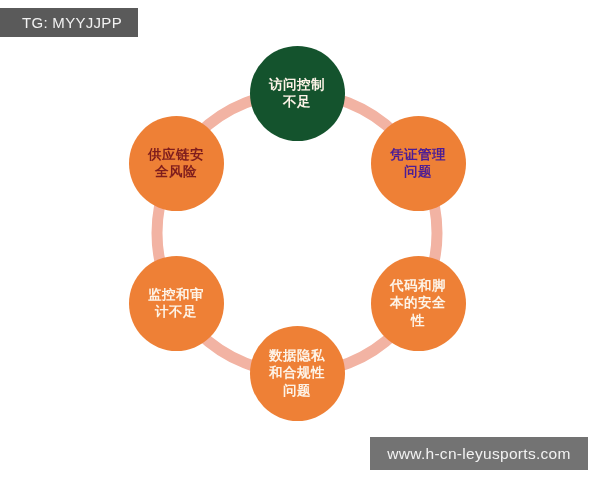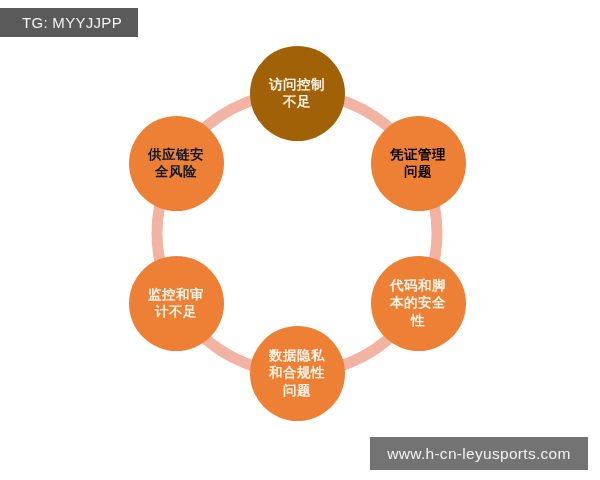--- a/index.html
+++ b/index.html
@@ -106,26 +106,26 @@
 <body>
 
 <div id="canvas" style="background: rgb(255, 255, 255);">
 
   <div id="diagram">
 
     <svg id="ring-svg" viewBox="0 0 600 480">
       <circle id="ring-circle" cx="297" cy="233" r="140" fill="none" stroke="#f2b3a3" stroke-width="11"></circle>
     </svg>
 
-    <div class="node satellite" id="sat-0" style="width: 95px; height: 95px; left: 249.5px; top: 45.5px; background: #a16207; color: rgb(253, 243, 231);">
+    <div class="node satellite" id="sat-0" style="width: 95px; height: 95px; left: 249.5px; top: 45.5px; background: #14532d; color: rgb(253, 243, 231);">
       <span class="node-label">访问控制
 不足</span>
     </div>
 
-    <div class="node satellite" id="sat-1" style="width: 95px; height: 95px; left: 370.5px; top: 115.5px; background: rgb(238, 128, 54); color: #000000; align-items: center;">
+    <div class="node satellite" id="sat-1" style="width: 95px; height: 95px; left: 370.5px; top: 115.5px; background: rgb(238, 128, 54); color: #4c1d95; align-items: center;">
       <span class="node-label">凭证管理
 问题</span>
     </div>
 
     <div class="node satellite" id="sat-2" style="width: 95px; height: 95px; left: 370.5px; top: 255.5px; background: rgb(238, 128, 54); color: rgb(253, 243, 231);">
       <span class="node-label">代码和脚
 本的安全
 性</span>
     </div>
 
@@ -133,21 +133,21 @@
       <span class="node-label">数据隐私
 和合规性
 问题</span>
     </div>
 
     <div class="node satellite" id="sat-4" style="width: 95px; height: 95px; left: 128.5px; top: 255.5px; background: rgb(238, 128, 54); color: rgb(253, 243, 231);">
       <span class="node-label">监控和审
 计不足</span>
     </div>
 
-    <div class="node satellite" id="sat-5" style="width: 95px; height: 95px; left: 128.5px; top: 115.5px; background: rgb(238, 128, 54); color: #0f172a;">
+    <div class="node satellite" id="sat-5" style="width: 95px; height: 95px; left: 128.5px; top: 115.5px; background: rgb(238, 128, 54); color: #7f1d1d;">
       <span class="node-label">供应链安
 全风险</span>
     </div>
 
 
   </div>
 
   <div class="wm-badge" id="tg-badge" style="background: rgb(90, 90, 90); color: rgb(242, 242, 242);">
     <span>TG: MYYJJPP</span>
   </div>

